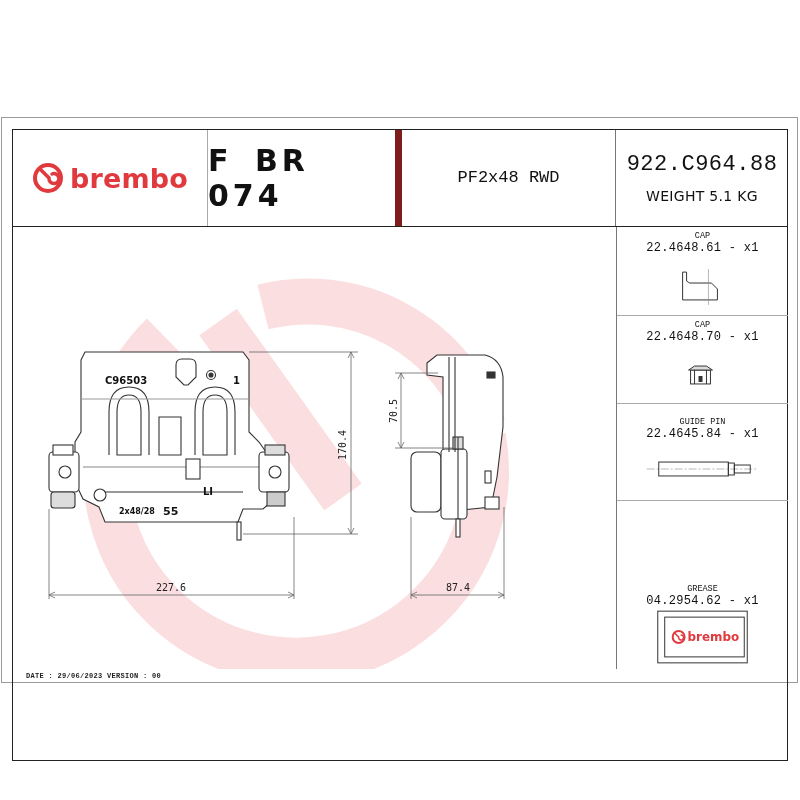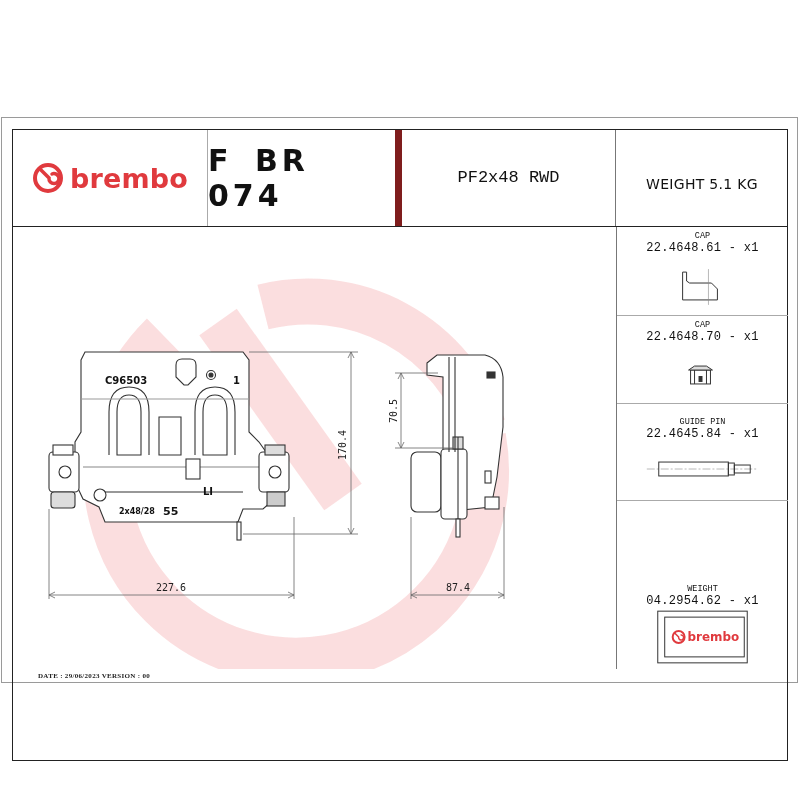--- a/index.html
+++ b/index.html
@@ -19,21 +19,21 @@
   .pn-text { font-family:"Liberation Mono", monospace; font-size:22px; letter-spacing:0.5px; }
   .weight-text { font-family:"DejaVu Sans", sans-serif; font-size:14px; margin-top:11px; letter-spacing:0.3px; }
   .drawing-area { position:absolute; left:0; top:97px; width:603px; height:442px; overflow:hidden; }
   .watermark { position:absolute; left:0; top:0; }
   .parts { position:absolute; left:603px; top:97px; width:172px; height:442px; border-left:1px solid #777; box-sizing:border-box; }
   .part { position:absolute; left:0; width:100%; border-bottom:1px solid #aaa; box-sizing:border-box; text-align:center; }
   .part:last-child { border-bottom:none; }
   .part-name { font-family:Liberation Mono, monospace; font-size:8.5px; margin-top:4px; line-height:11px; }
   .part-code { font-family:"Liberation Mono", monospace; font-size:12px; line-height:12px; letter-spacing:0.3px; }
   .part-fig { position:absolute; left:0; width:100%; }
-  .footer { position:absolute; left:38px; top:672px; font-family:Liberation Serif, serif; font-size:7px; font-weight:bold; letter-spacing:0.3px; color:#222; }
+  .footer { position:absolute; left:26px; top:672px; font-family:Liberation Mono, monospace; font-size:7px; font-weight:bold; letter-spacing:0.3px; color:#222; }
   .dim { font-family:"DejaVu Sans Mono", monospace; font-size:10px; fill:#222; }
   .stamp { font-family:"DejaVu Sans", sans-serif; font-weight:bold; fill:#111; }
 </style>
 </head>
 <body>
 
 <div class="outer-frame"></div>
 
 <div class="sheet">
 
@@ -47,20 +47,21 @@
         <span class="logo-text">brembo</span>
       </div>
     </div>
     <div class="hcell code">
       <span class="code-text">F BR 074</span>
     </div>
     <div class="hcell desc">
       <span class="desc-line">PF2x48 RWD</span>
     </div>
     <div class="hcell pn">
+      <span class="pn-text">922.C964.88</span>
       <span class="weight-text">WEIGHT 5.1 KG</span>
     </div>
   </div>
 
   <div class="drawing-area">
     <svg class="watermark" width="603" height="442" viewBox="0 0 603 442">
       <g fill="none" stroke="#fbd9da" stroke-width="46" opacity="0.85">
         <path d="M150 108 A190 190 0 1 0 470 210"></path>
         <path d="M205 95 L330 270"></path>
         <path d="M250 80 A185 185 0 0 1 470 200"></path>
@@ -187,21 +188,21 @@
       <div class="part-name">GUIDE PIN</div>
       <div class="part-code">22.4645.84 - x1</div>
       <svg class="part-fig" style="top:44px" height="24" viewBox="0 0 172 24">
         <line x1="30" y1="12" x2="142" y2="12" stroke="#888" stroke-width="0.6" stroke-dasharray="8 2 2 2"></line>
         <rect x="42" y="5" width="70" height="14" fill="none" stroke="#333" stroke-width="1"></rect>
         <rect x="112" y="6" width="6" height="12" fill="none" stroke="#333" stroke-width="1"></rect>
         <rect x="118" y="8" width="16" height="8" fill="none" stroke="#333" stroke-width="1"></rect>
       </svg>
     </div>
     <div class="part" style="top:353px;height:89px">
-      <div class="part-name">WEIGHT</div>
+      <div class="part-name">GREASE</div>
       <div class="part-code">04.2954.62 - x1</div>
       <svg class="part-fig" style="top:30px" height="56" viewBox="0 0 172 56">
         <rect x="41" y="1" width="90" height="52" fill="none" stroke="#333" stroke-width="1"></rect>
         <rect x="48" y="7" width="80" height="40" fill="#fff" stroke="#333" stroke-width="1"></rect>
         <circle cx="62" cy="27" r="6" fill="none" stroke="#e03a3e" stroke-width="2"></circle>
         <path d="M58 23 L62 27 A2.5 2.5 0 1 0 64 25" fill="none" stroke="#e03a3e" stroke-width="1.5"></path>
         <text x="71" y="31" fill="#e03a3e" font-family="DejaVu Sans, sans-serif" font-weight="bold" font-size="12">brembo</text>
       </svg>
     </div>
   </div>

